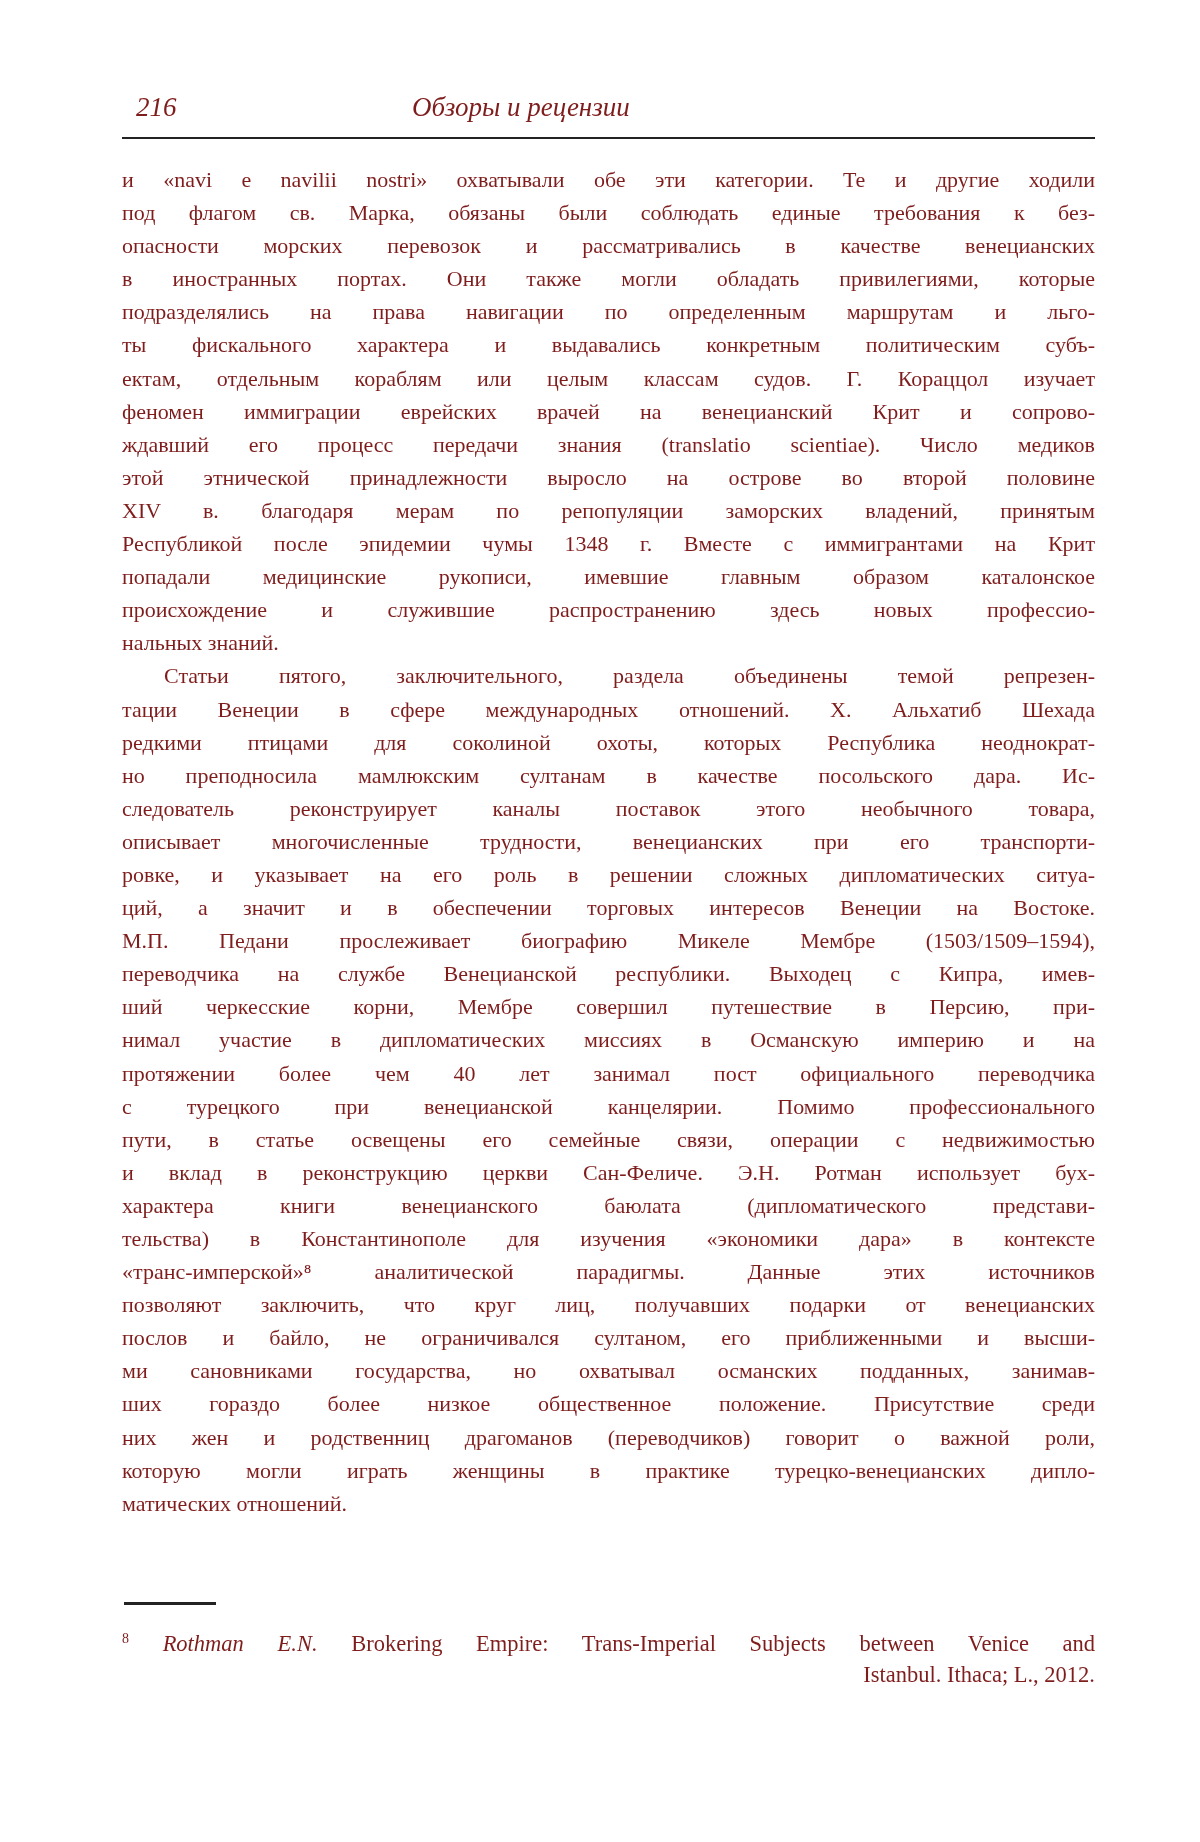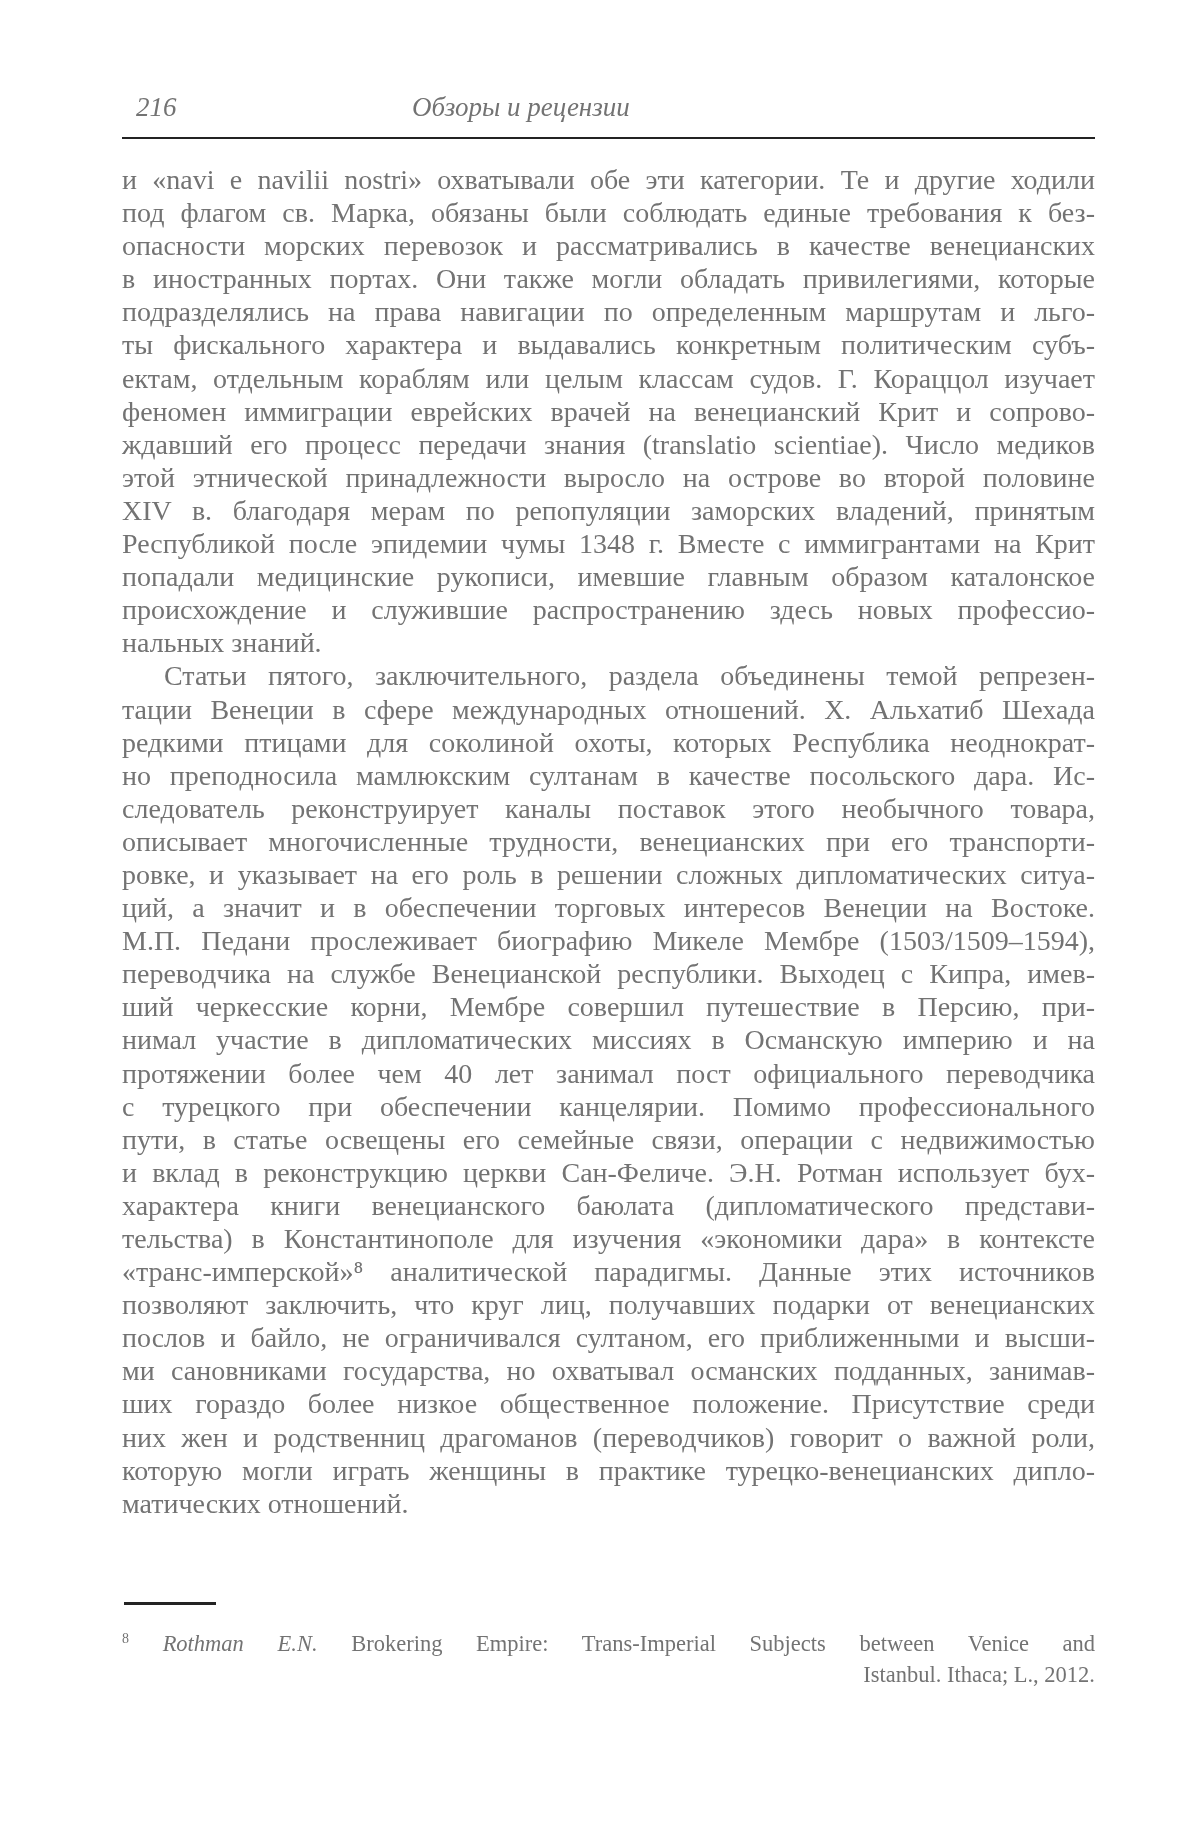--- a/index.html
+++ b/index.html
@@ -2,21 +2,21 @@
 <html lang="ru"><head>
 <meta charset="utf-8">
 <style>
   html, body { margin: 0; padding: 0; background: #e8e8e8; }
   .page {
     position: relative;
     width: 1200px;
     height: 1842px;
     margin: 0 auto;
     background: #ffffff;
-    color: #737373;
+    color: #7f1d1d;
     font-family: "Liberation Serif", "DejaVu Serif", serif;
     overflow: hidden;
   }
   .content {
     position: absolute;
     left: 122px;
     top: 0;
     width: 973px;
     height: 100%;
   }
@@ -48,21 +48,21 @@
     left: 0;
     width: 100%;
     border-top: 2.5px solid #232323;
   }
   
   .body-text {
     position: absolute;
     top: 163px;
     left: 0;
     width: 100%;
-    font-size: 28px;
+    font-size: 22px;
   }
   .para .line {
     line-height: 33.1px;
     height: 33.1px;
     text-align: justify;
     text-align-last: justify;
     white-space: normal;
   }
   .para .line.last { text-align-last: left; }
   .para.indent-first .line:first-child { text-indent: 42px; }
@@ -131,21 +131,21 @@
           <div class="line">но преподносила мамлюкским султанам в качестве посольского дара. Ис-</div>
           <div class="line">следователь реконструирует каналы поставок этого необычного товара,</div>
           <div class="line">описывает многочисленные трудности, венецианских при его транспорти-</div>
           <div class="line">ровке, и указывает на его роль в решении сложных дипломатических ситуа-</div>
           <div class="line">ций, а значит и в обеспечении торговых интересов Венеции на Востоке.</div>
           <div class="line">М.П. Педани прослеживает биографию Микеле Мембре (1503/1509–1594),</div>
           <div class="line">переводчика на службе Венецианской республики. Выходец с Кипра, имев-</div>
           <div class="line">ший черкесские корни, Мембре совершил путешествие в Персию, при-</div>
           <div class="line">нимал участие в дипломатических миссиях в Османскую империю и на</div>
           <div class="line">протяжении более чем 40 лет занимал пост официального переводчика</div>
-          <div class="line">с турецкого при обеспечении канцелярии. Помимо профессионального</div>
+          <div class="line">с турецкого при венецианской канцелярии. Помимо профессионального</div>
           <div class="line">пути, в статье освещены его семейные связи, операции с недвижимостью</div>
           <div class="line">и вклад в реконструкцию церкви Сан-Феличе. Э.Н. Ротман использует бух-</div>
           <div class="line">характера книги венецианского баюлата (дипломатического представи-</div>
           <div class="line">тельства) в Константинополе для изучения «экономики дара» в контексте</div>
           <div class="line">«транс-имперской»⁸ аналитической парадигмы. Данные этих источников</div>
           <div class="line">позволяют заключить, что круг лиц, получавших подарки от венецианских</div>
           <div class="line">послов и байло, не ограничивался султаном, его приближенными и высши-</div>
           <div class="line">ми сановниками государства, но охватывал османских подданных, занимав-</div>
           <div class="line">ших гораздо более низкое общественное положение. Присутствие среди</div>
           <div class="line">них жен и родственниц драгоманов (переводчиков) говорит о важной роли,</div>

